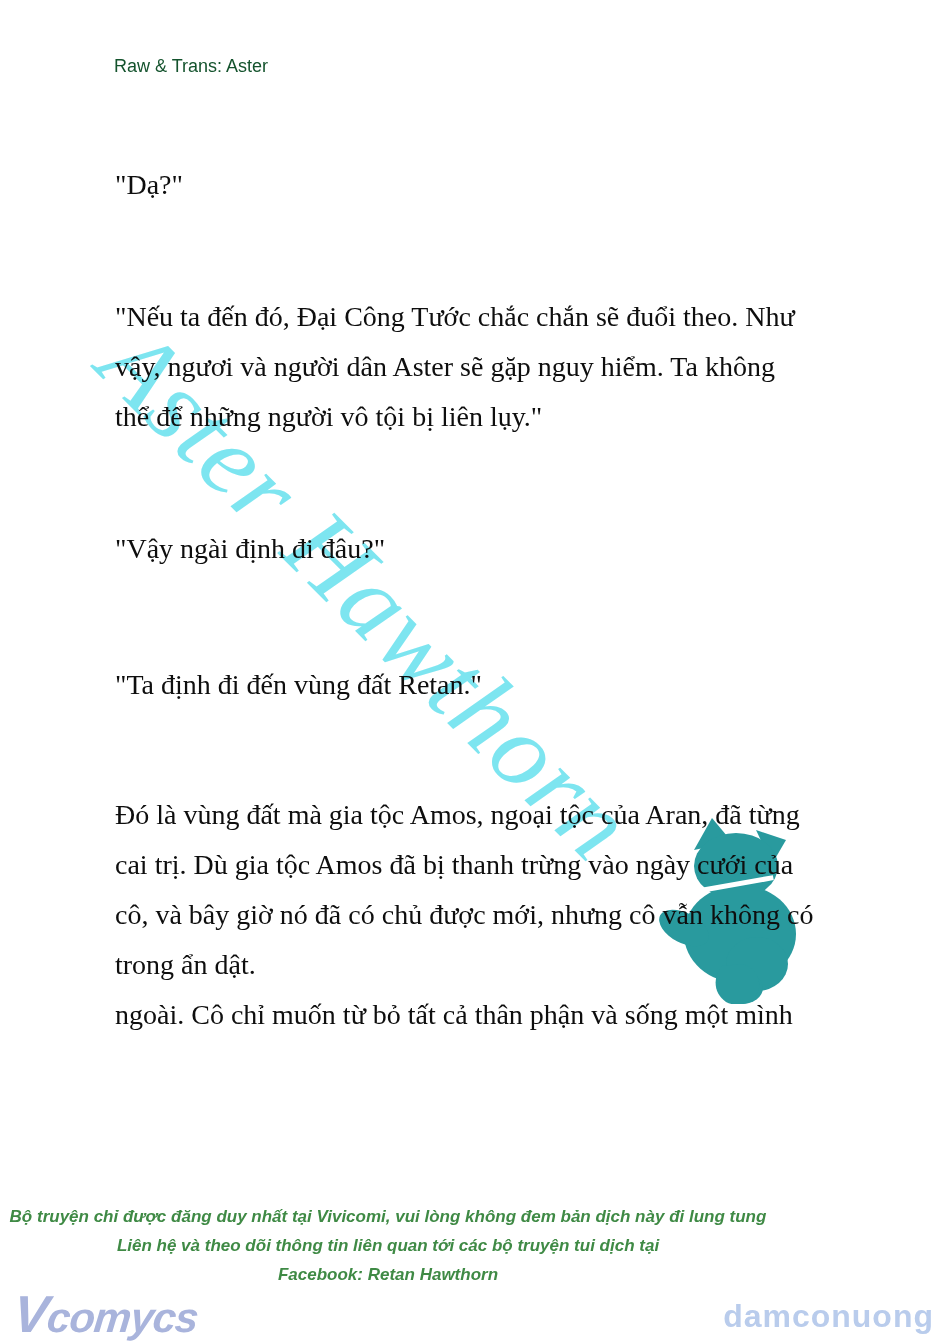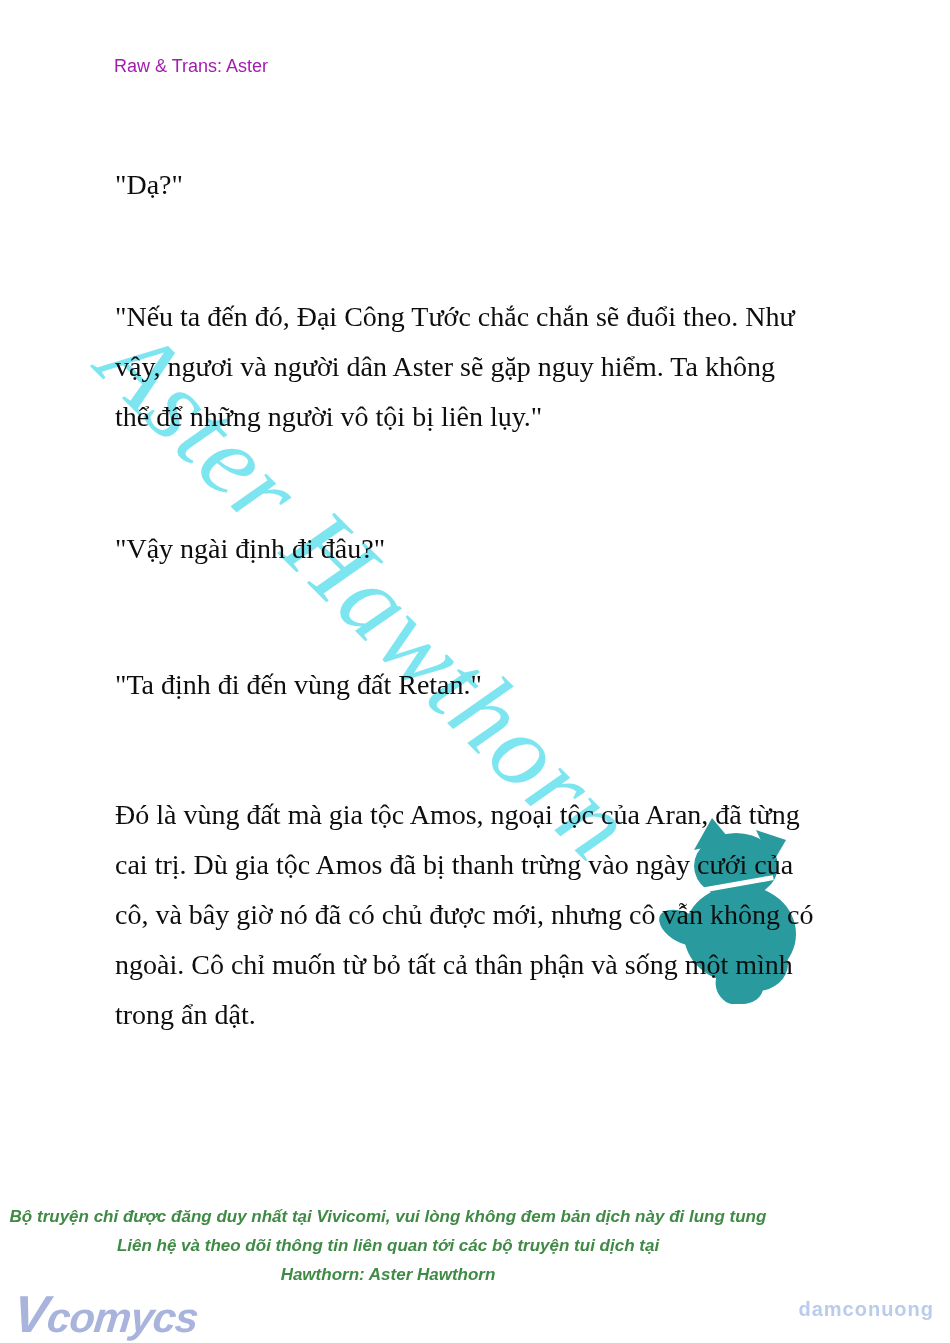--- a/index.html
+++ b/index.html
@@ -2,21 +2,21 @@
 <html><head>
 <meta charset="utf-8">
 <style>
   html,body { margin:0; padding:0; background:#ffffff; }
   .page {
     position:relative; width:950px; height:1343px; background:#ffffff;
     overflow:hidden; font-family:"Liberation Serif", serif;
   }
   .credit {
     position:absolute; left:114px; top:56px;
-    font-family:"Liberation Sans", sans-serif; font-size:18px; color:#a21caf;
+    font-family:"Liberation Sans", sans-serif; font-size:18px; color:#14532d;
     z-index:3;
   }
   .watermark-layer { position:absolute; inset:0; z-index:1; }
   .watermark {
     position:absolute; left:162px; top:302px;
     transform:rotate(45deg); transform-origin:0 0;
     font-family:"Liberation Serif", serif; font-style:italic;
     font-size:105px; letter-spacing:2px; white-space:nowrap;
   }
   .mascot { position:absolute; left:656px; top:816px; }
@@ -38,21 +38,21 @@
   }
   .brand-left {
     position:absolute; left:14px; top:1284px;
     font-family:"Liberation Sans", sans-serif; font-style:italic; font-weight:bold;
     font-size:42px; letter-spacing:-1px; z-index:3; transform:skewX(-6deg);
   }
   .brand-left .v-cap { font-size:52px; }
   .brand-right {
     position:absolute; right:16px; top:1298px;
     font-family:"Liberation Sans", sans-serif; font-weight:bold;
-    font-size:20px; letter-spacing:1px; z-index:3;
+    font-size:32px; letter-spacing:1px; z-index:3;
     text-shadow:0 0 2px #ffffff, 0 0 4px #ffffff, 0 0 6px #ffffff;
   }
 </style>
 </head>
 <body>
 
 <div class="page">
 
   <div class="watermark-layer">
     <div class="watermark" style="color: rgb(125, 229, 240);">Aster Hawthorn</div>
@@ -92,30 +92,30 @@
     </div>
 
     <div class="para p-ta">
       <div class="tline">"Ta định đi đến vùng đất Retan."</div>
     </div>
 
     <div class="para p-do">
       <div class="tline">Đó là vùng đất mà gia tộc Amos, ngoại tộc của Aran, đã từng</div>
       <div class="tline">cai trị. Dù gia tộc Amos đã bị thanh trừng vào ngày cưới của</div>
       <div class="tline">cô, và bây giờ nó đã có chủ được mới, nhưng cô vẫn không có</div>
+      <div class="tline">trong ẩn dật.</div>
       <div class="tline">ngoài. Cô chỉ muốn từ bỏ tất cả thân phận và sống một mình</div>
-      <div class="tline">trong ẩn dật.</div>
     </div>
 
   </div>
 
   <div class="footer" style="color: rgb(63, 138, 69);">
     <div>Bộ truyện chỉ được đăng duy nhất tại Vivicomi, vui lòng không đem bản dịch này đi lung tung</div>
     <div>Liên hệ và theo dõi thông tin liên quan tới các bộ truyện tui dịch tại</div>
-    <div>Hawthorn: Aster Hawthorn</div>
+    <div>Facebook: Retan Hawthorn</div>
   </div>
 
   <div class="brand-left" style="color: rgb(169, 180, 220);">
     <span class="v-cap">V</span><span>comycs</span>
   </div>
 
   <div class="brand-right" style="color: rgb(185, 204, 236);">damconuong</div>
 
 </div>
 

